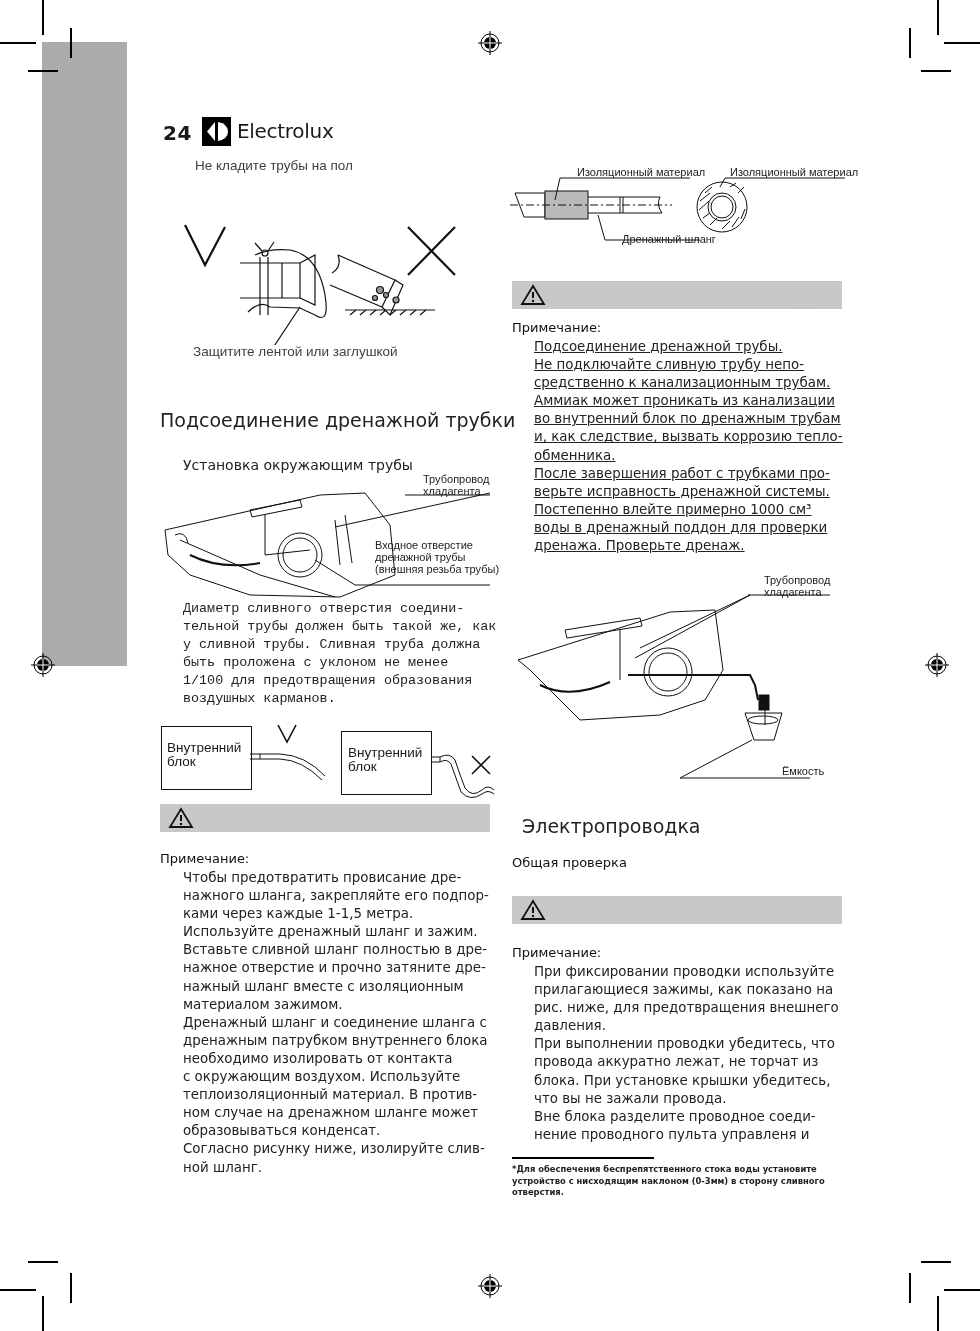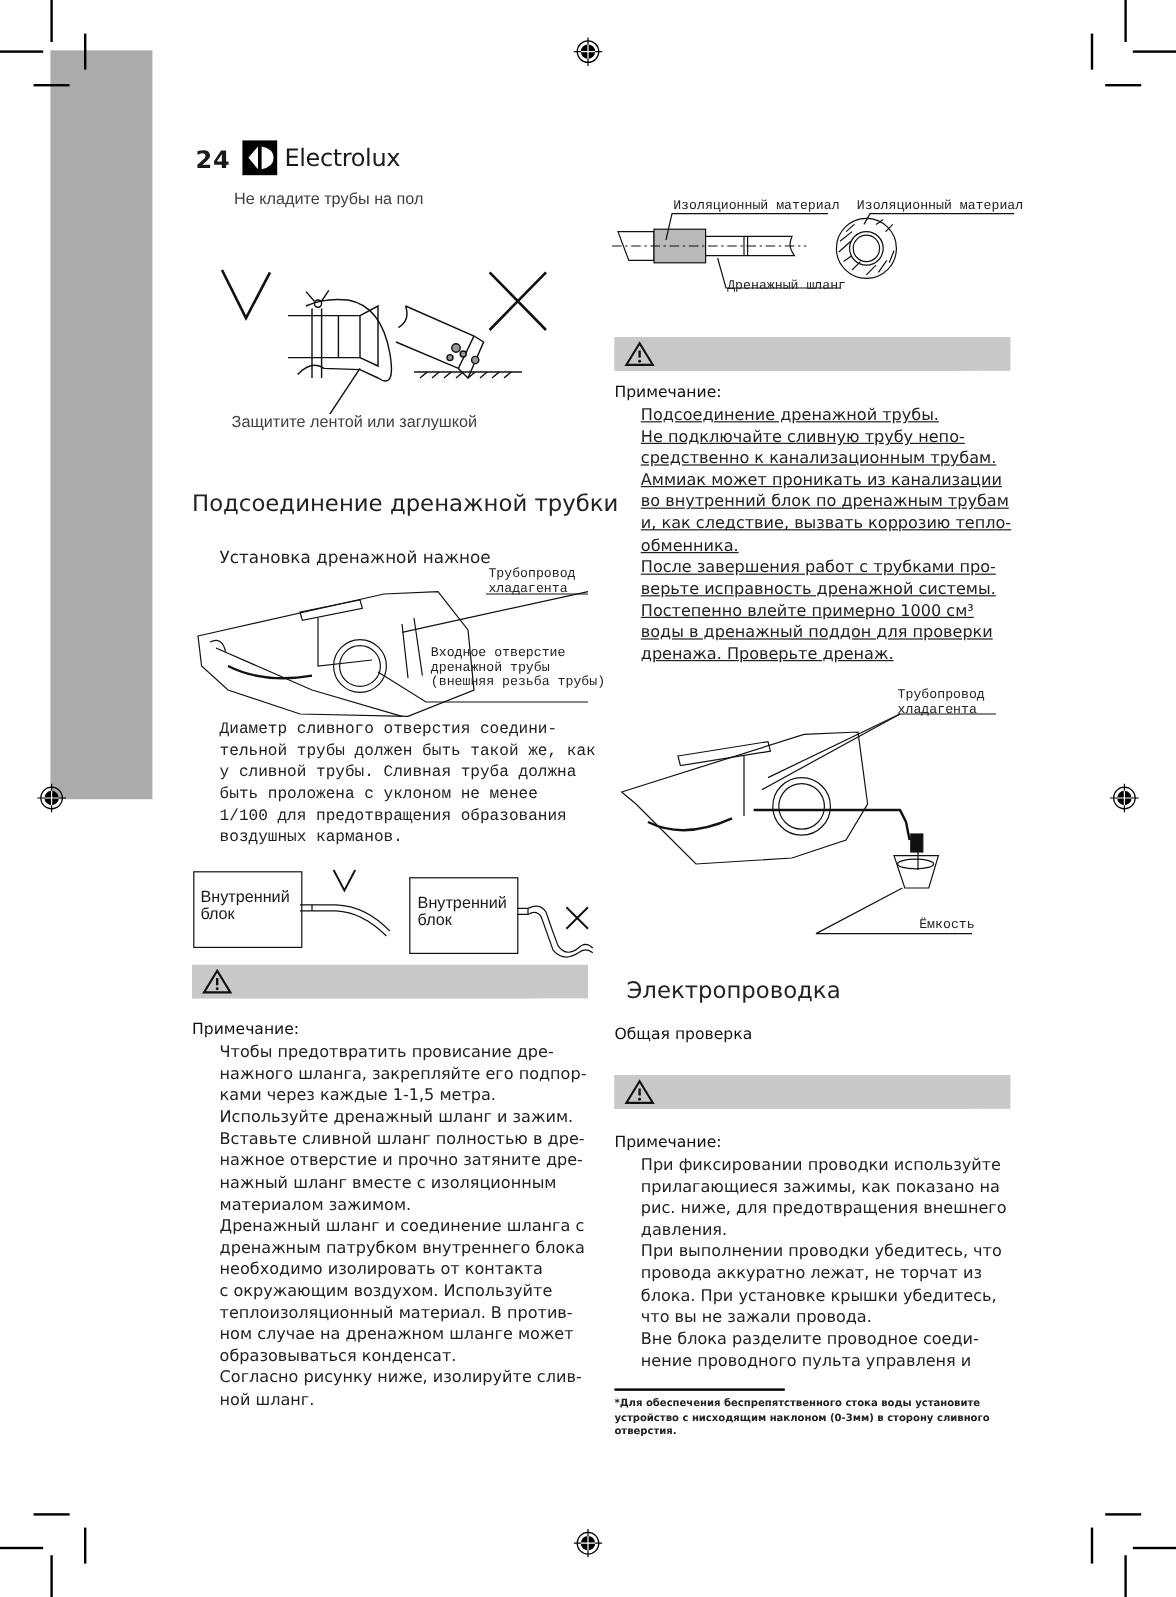--- a/index.html
+++ b/index.html
@@ -6,21 +6,21 @@
   body { width:980px; height:1331px; position:relative; background:#ffffff; overflow:hidden;
          font-family:"DejaVu Sans", sans-serif; color:#1a1a1a; }
   .abs { position:absolute; }
   .sidebar-strip { left:42px; top:42px; width:85px; height:624px; background:#ababab; }
   .crop { position:absolute; background:#000; }
   .reg { position:absolute; width:24px; height:24px; }
   .page-num { left:163px; top:121px; font-size:20px; font-weight:bold; letter-spacing:0.5px; }
   .logo-box { left:202px; top:117px; width:29px; height:29px; background:#000; }
   .logo-text { left:237px; top:119px; font-size:20px; font-weight:normal; letter-spacing:-0.3px; }
   .cap { font-family:"Liberation Sans", sans-serif; font-size:13.5px; color:#404040; }
-  .small-cap { font-family:Liberation Mono, monospace; font-size:11px; color:#222; line-height:12px; }
+  .small-cap { font-family:Liberation Sans, sans-serif; font-size:11px; color:#222; line-height:12px;margin-left:16px; }
   .h2 { font-size:19px; font-weight:normal; color:#222; }
   .body-text { font-size:13.4px; line-height:18.1px; color:#222; white-space:pre-line; }
   .note-label { font-size:13px; font-weight:normal; color:#111; }
   .warn-bar { height:28px; background:#c8c8c8; border-top-right-radius:0 0; }
   .warn-bar svg { position:absolute; left:8px; top:3px; }
   .footnote { font-size:8.4px; line-height:11.5px; color:#222; white-space:pre-line;font-weight:bold; }
   .box-label { font-family:"Liberation Sans", sans-serif; font-size:13.5px; line-height:14px; white-space:pre-line; }
 </style>
 </head>
 <body>
@@ -118,21 +118,21 @@
   </g>
   <g>
     <path d="M238 12 L285 60 M285 12 L238 60" stroke="#111" stroke-width="2.2"></path>
   </g>
 </svg>
 
 <div class="abs cap" style="left:193px;top:344px;">Защитите лентой или заглушкой</div>
 
 <div class="abs h2" style="left:160px;top:409px;">Подсоединение дренажной трубки</div>
 
-<div class="abs" style="left:183px;top:457px;font-size:14px;color:#222;">Установка дренажной нажное</div>
+<div class="abs" style="left:183px;top:457px;font-size:14px;color:#222;">Установка окружающим трубы</div>
 
 <svg class="abs" style="left:160px;top:485px;" width="335" height="115" viewBox="0 0 335 115">
   <g fill="none" stroke="#111" stroke-width="1">
     <path d="M5 45 L160 10 L205 8 L230 40 L235 90 L180 112 L90 110 L30 90 L8 70 Z"></path>
     <path d="M20 55 L100 90 L175 112"></path>
     <path d="M90 25 L140 15 L142 22 L92 32 Z"></path>
     <path d="M105 30 L105 70 L150 65"></path>
     <circle cx="140" cy="70" r="22"></circle>
     <circle cx="140" cy="70" r="17"></circle>
     <path d="M175 35 L180 80 M185 30 L192 78"></path>

